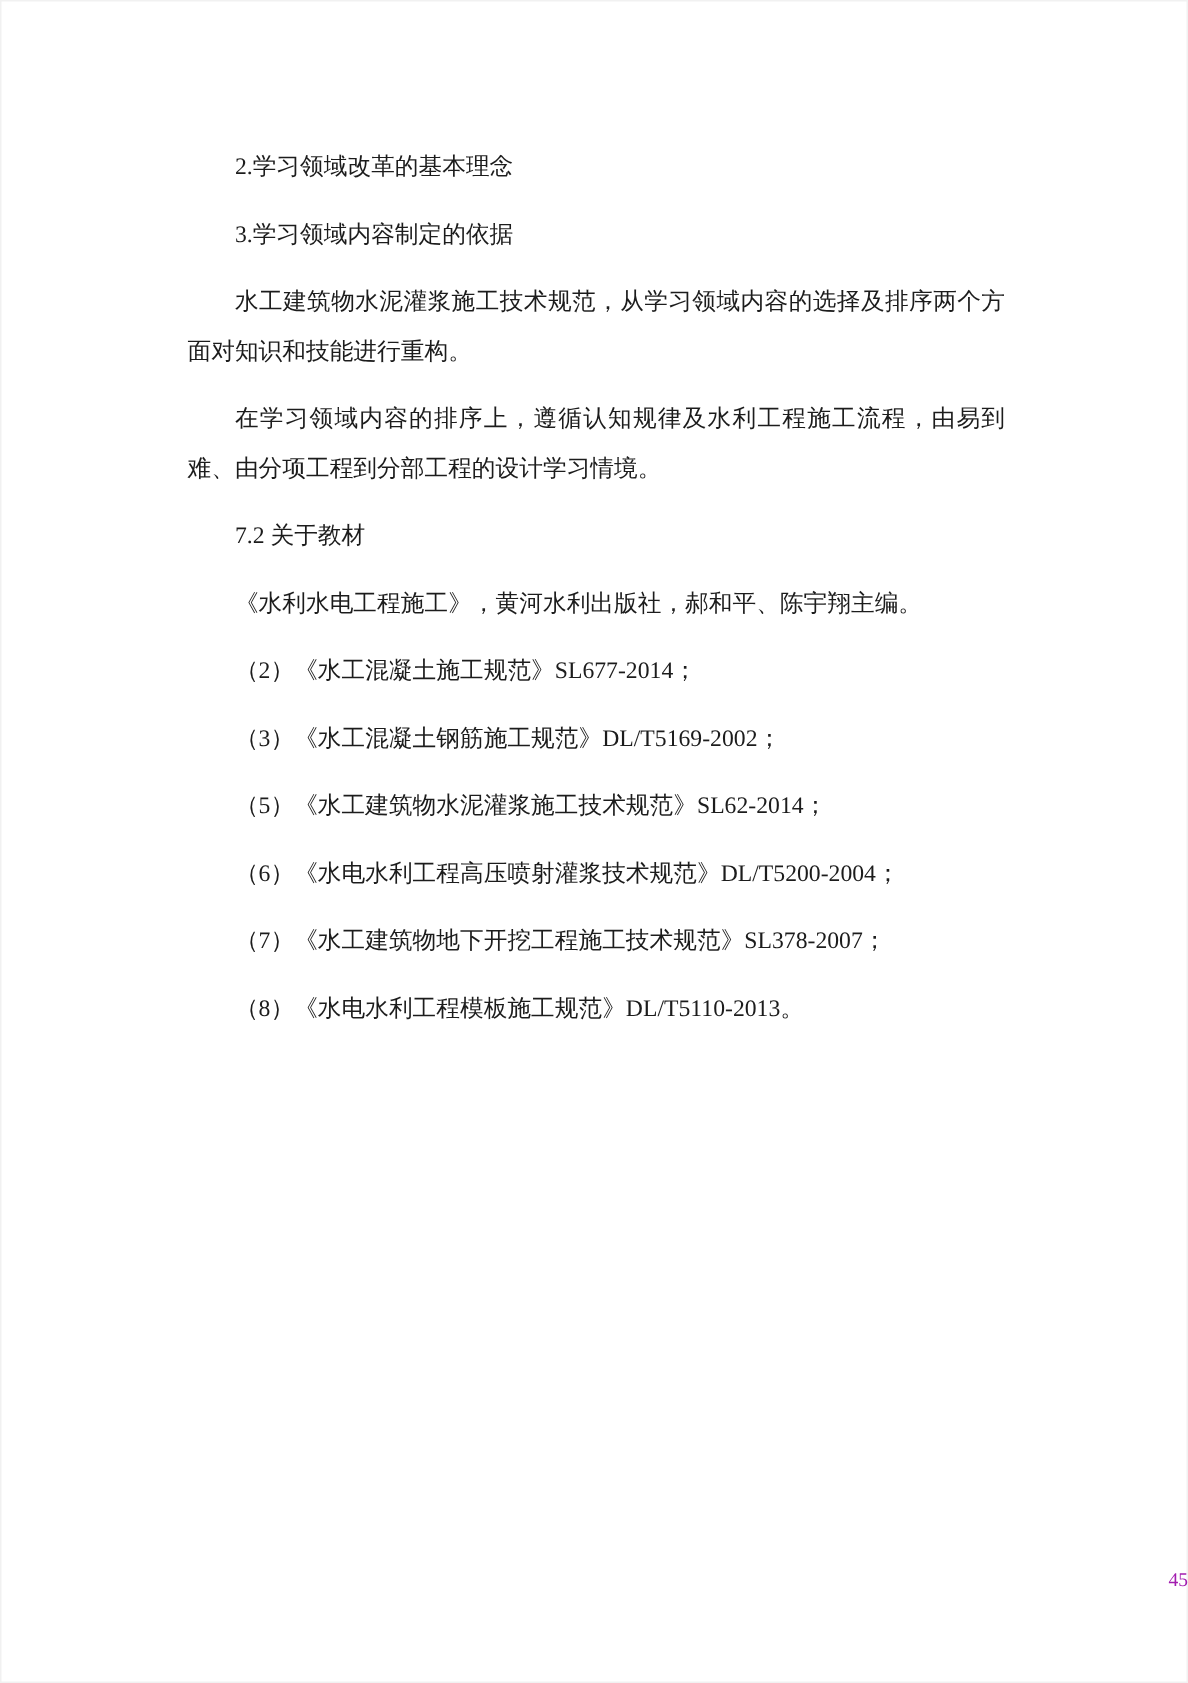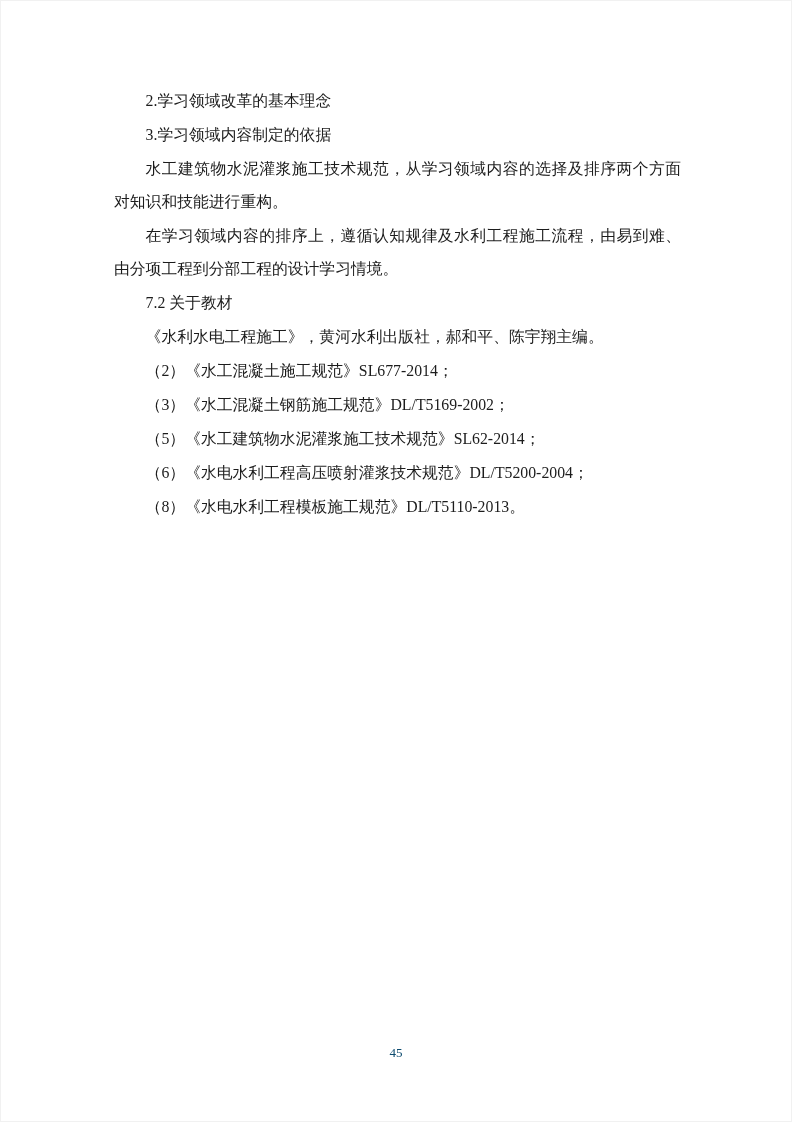--- a/index.html
+++ b/index.html
@@ -20,47 +20,48 @@
   .content {
     position: absolute;
     left: 113px;
     top: 83px;
     width: 569px;
     font-size: 15.8px;
     line-height: 33px;
     text-align: justify;
   }
   .blk {
-    margin: 1px;
+    margin: 12px;
     padding: 0;
     text-indent: 2em;
   }
   .footer {
     position: absolute;
     left: 0;
     right: 0;
     top: 1045px;
-    text-align: center;
+    text-align: right;
     font-size: 13px;
-    color: #0c4a6e;
+    color: #a21caf;
   }
 </style>
 </head>
 <body>
 
 <div class="page">
   <div class="content">
     <p class="blk">2.学习领域改革的基本理念</p>
     <p class="blk">3.学习领域内容制定的依据</p>
     <p class="blk">水工建筑物水泥灌浆施工技术规范，从学习领域内容的选择及排序两个方面对知识和技能进行重构。</p>
     <p class="blk">在学习领域内容的排序上，遵循认知规律及水利工程施工流程，由易到难、由分项工程到分部工程的设计学习情境。</p>
     <p class="blk">7.2  关于教材</p>
     <p class="blk">《水利水电工程施工》，黄河水利出版社，郝和平、陈宇翔主编。</p>
     <p class="blk">（2）《水工混凝土施工规范》SL677-2014；</p>
     <p class="blk">（3）《水工混凝土钢筋施工规范》DL/T5169-2002；</p>
     <p class="blk">（5）《水工建筑物水泥灌浆施工技术规范》SL62-2014；</p>
     <p class="blk">（6）《水电水利工程高压喷射灌浆技术规范》DL/T5200-2004；</p>
+    <p class="blk">（7）《水工建筑物地下开挖工程施工技术规范》SL378-2007；</p>
     <p class="blk">（8）《水电水利工程模板施工规范》DL/T5110-2013。</p>
   </div>
   <div class="footer">
     <span>45</span>
   </div>
 </div>
 
 </body></html>

